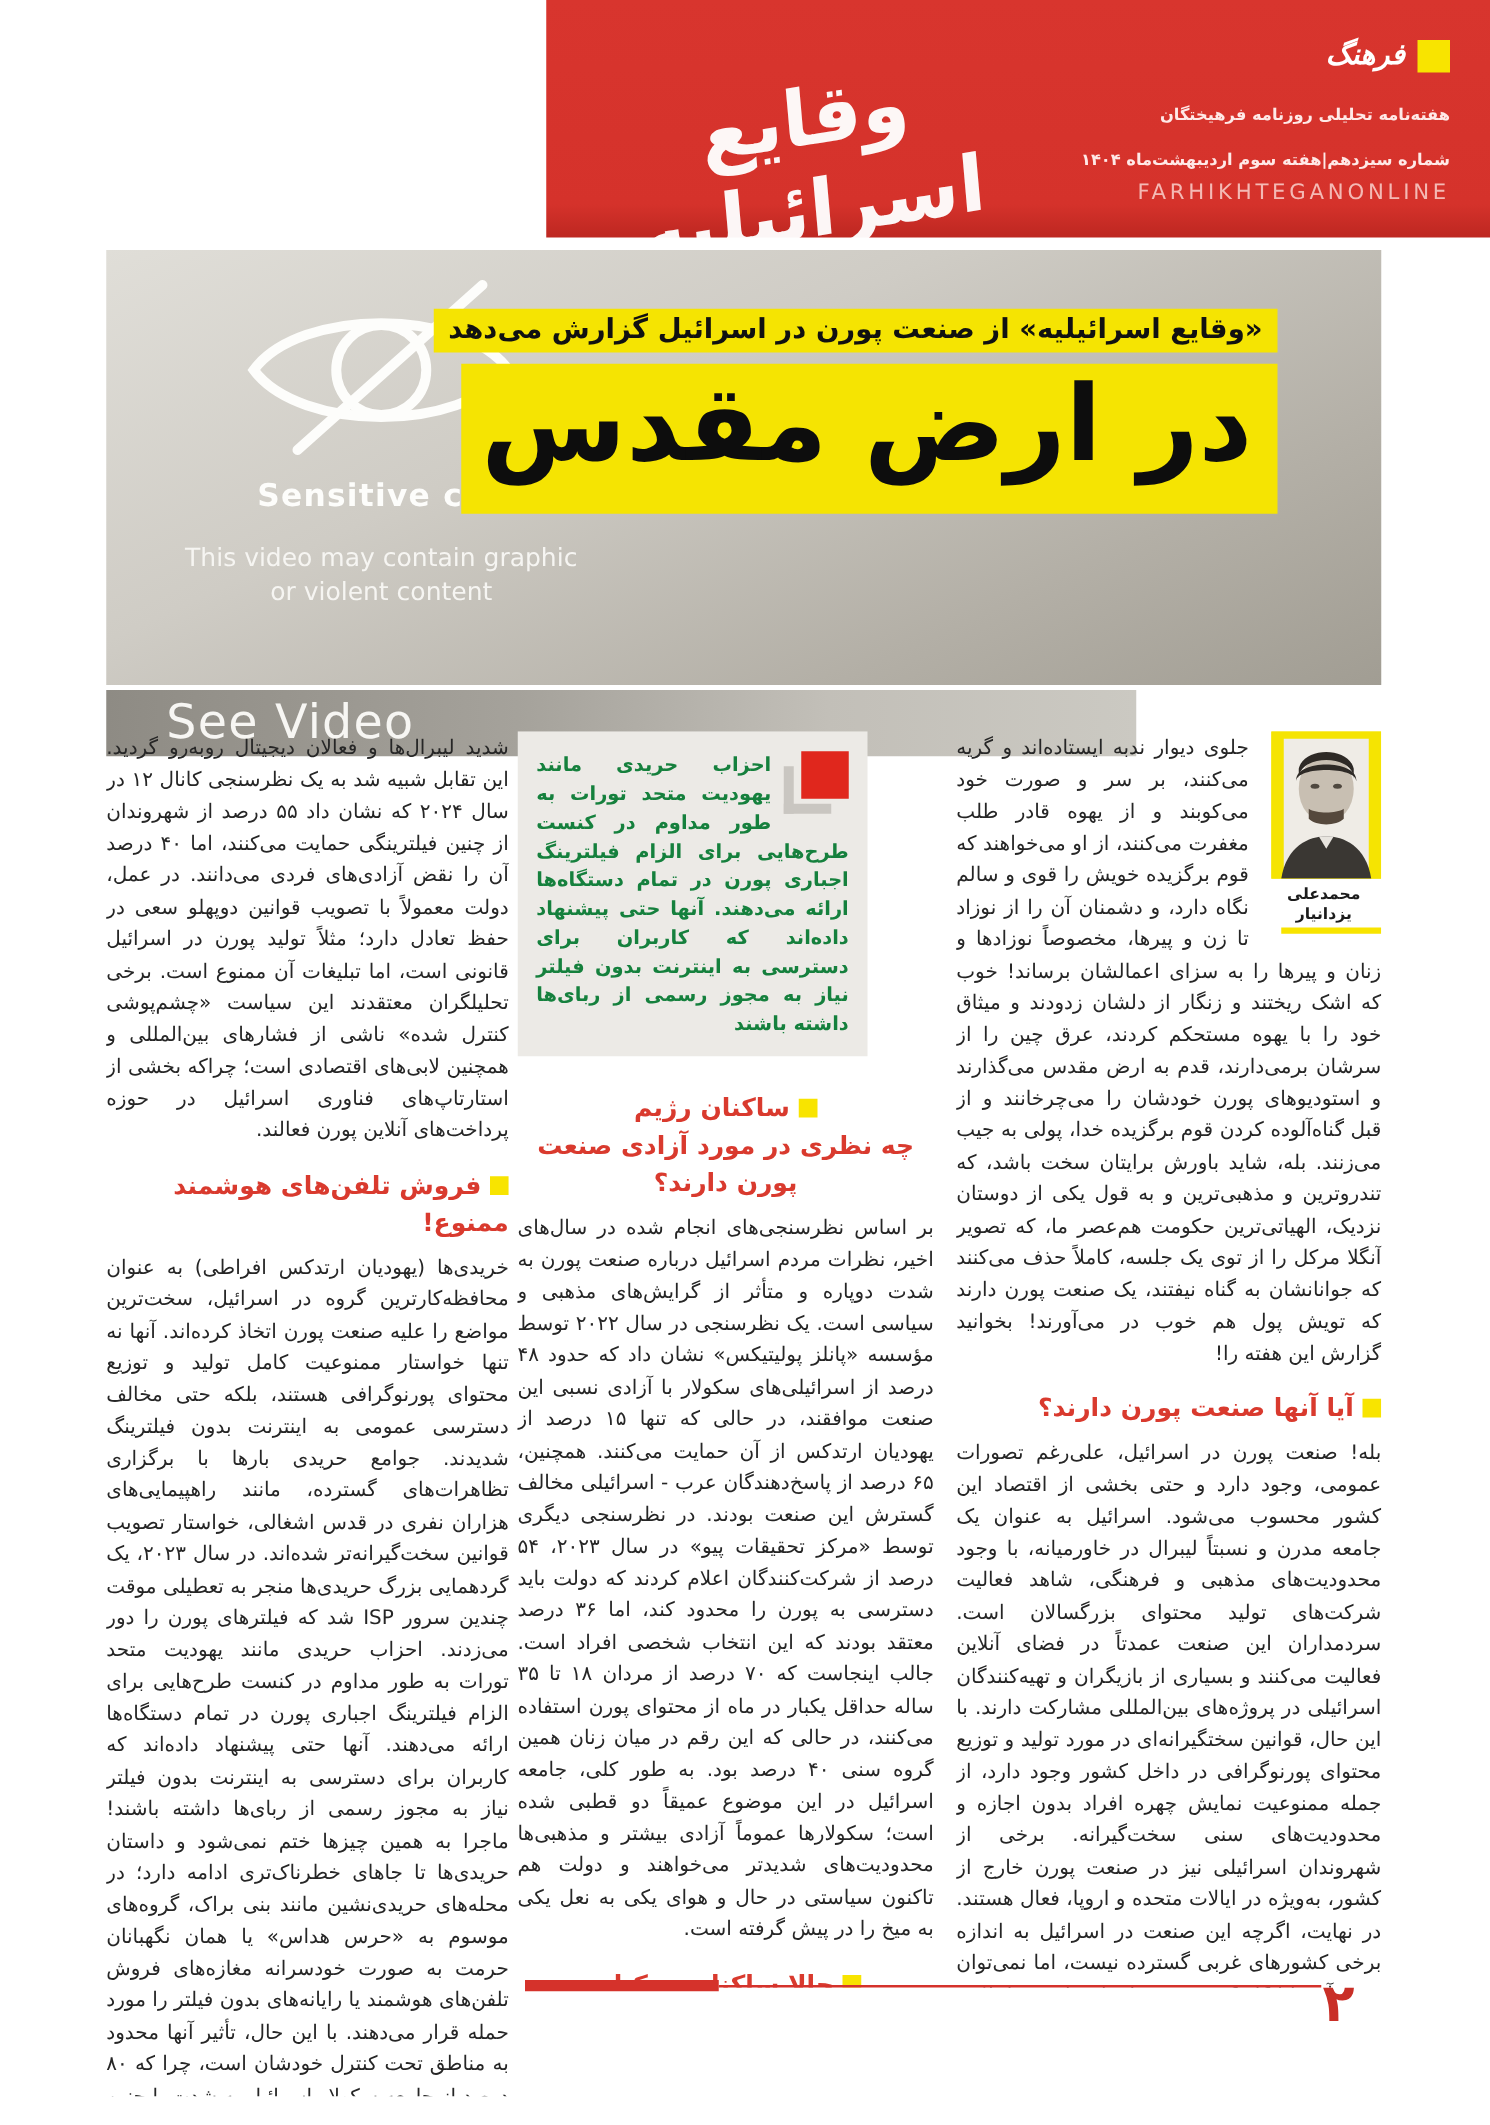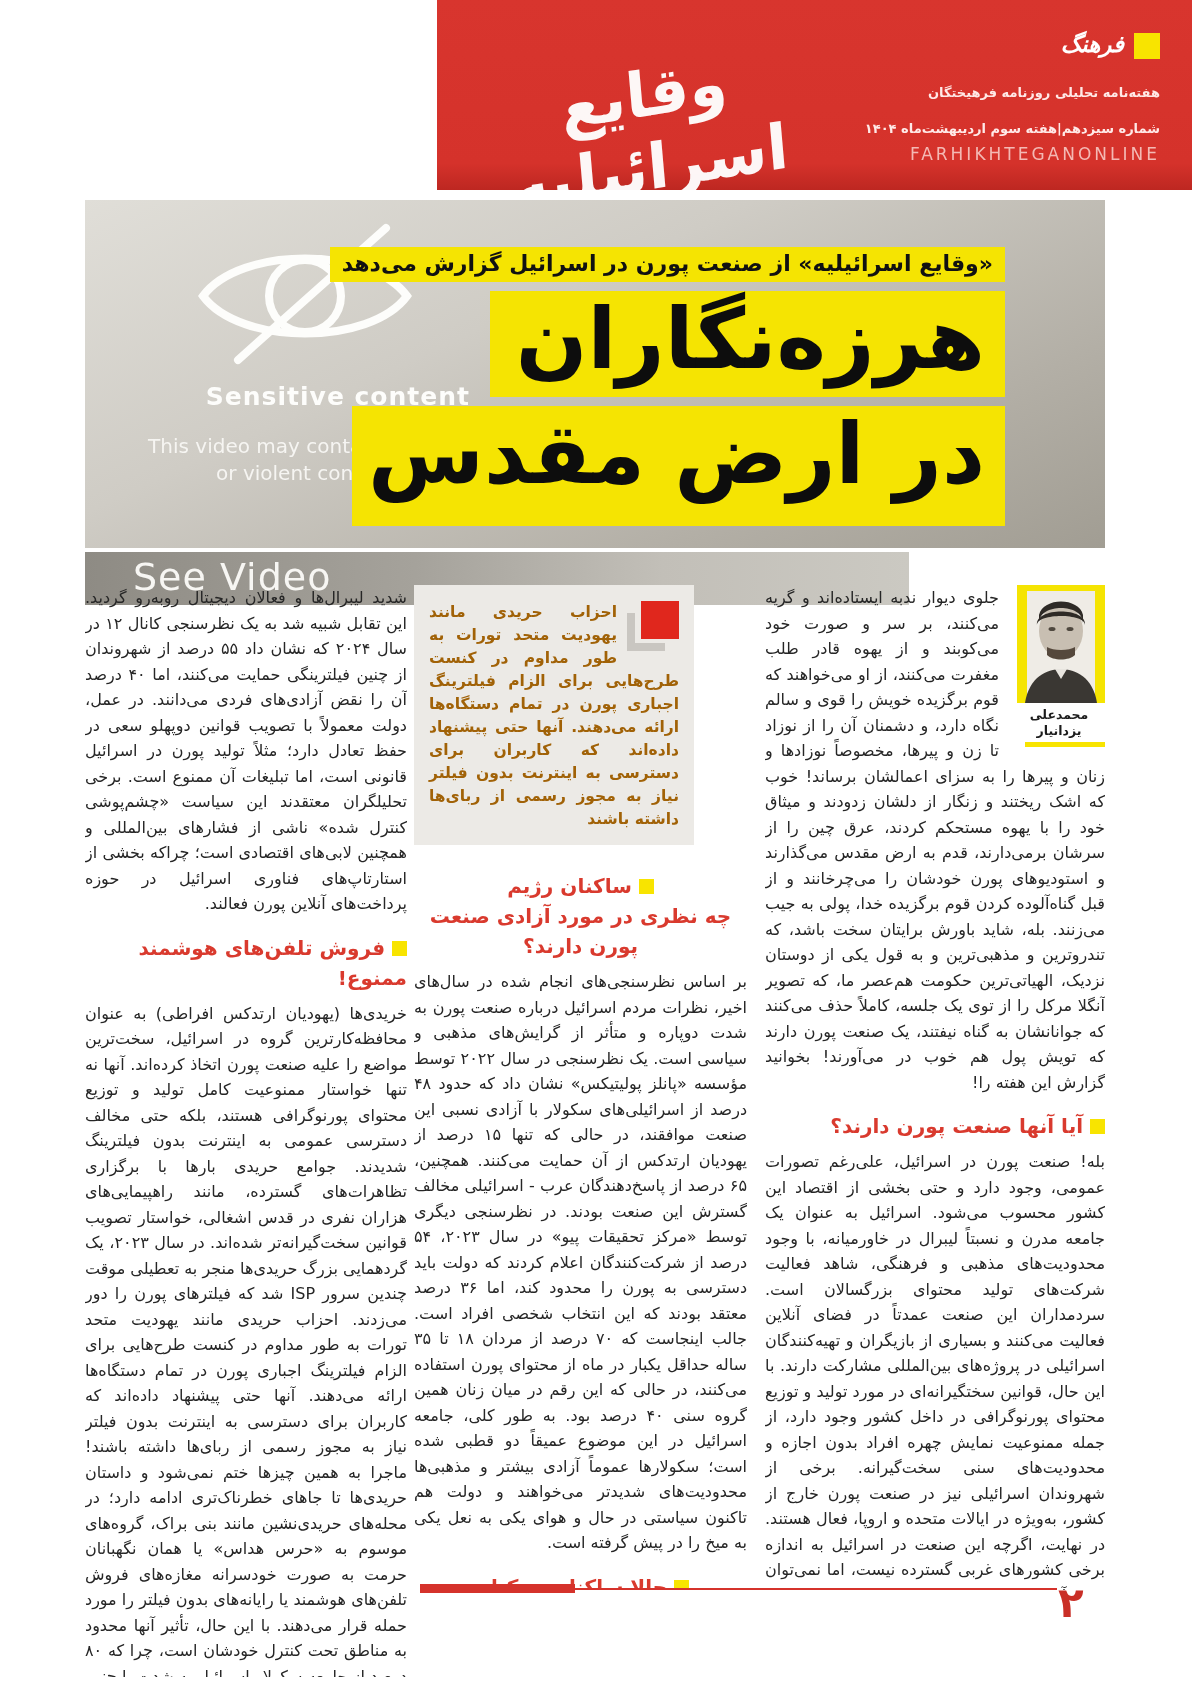--- a/index.html
+++ b/index.html
@@ -18,21 +18,21 @@
   .mast-sub { font-size:13px; margin-top:21px; color:#ffe9e7; font-weight:bold; }
   .mast-latin { direction:ltr; font-size:17px; letter-spacing:3px; color:#f4b9b4; margin-top:8px; font-weight:normal;text-align:right; }
 
   
   .hero { position:absolute; left:85px; top:200px; width:1020px; height:348px;
           background:linear-gradient(155deg,#e0ded8 0%, #cfccc5 38%, #b3afa6 75%, #a19d93 100%); }
   .sensitive { position:absolute; left:55px; top:18px; width:330px; text-align:center; color:#fdfdfb; }
   .sensitive svg { display:block; margin:0 auto; }
   .sensitive-title { font-size:25px; font-weight:bold; letter-spacing:1px; margin-top:14px;text-align:right; }
   .sensitive-sub { font-size:20px; margin-top:22px; line-height:27px; color:#f6f5f2; }
-  .headline-wrap { position:absolute; right:100px; top:47px; text-align:right; direction:rtl; }
+  .headline-wrap { position:absolute; right:83px; top:47px; text-align:right; direction:rtl; }
   .kicker { display:inline-block; background:#f5e402; color:#111; font-size:22px; font-weight:bold;
             padding:4px 12px 6px 12px; direction:rtl; }
   .hl { display:block; margin-top:9px; }
   .hl span { display:inline-block; background:#f5e402; color:#0d0d0d; font-weight:bold;
              font-size:84px; line-height:1.0; padding:6px 20px 16px 26px; letter-spacing:-2px; }
   .hl2 span { padding-bottom:30px;padding-left:16px; }
 
   .seevideo { position:absolute; left:85px; top:552px; width:824px; height:53px;
               background:linear-gradient(90deg,#8e8b84 0%, #a5a29b 40%, #c2bfb8 70%, #cbc9c2 100%); }
   .seevideo-label { position:absolute; left:48px; top:3px; color:#f7f6f3; font-size:38px; letter-spacing:1px; }
@@ -51,21 +51,21 @@
   .sq { display:inline-block; width:15px; height:15px; background:#f8e400; margin-left:7px; vertical-align:-1px; }
 
   
   .photo-block { float:right; width:92px; margin-left:14px; margin-bottom:4px; }
   .photo-frame { width:88px; height:118px; background:#f5e402; overflow:hidden; }
   .photo-caption { font-size:12.5px; font-weight:bold; color:#1c1c1c; margin-top:4px; text-align:center; line-height:16px; }
   .caption-bar { width:80px; height:5px; background:#f8e400; margin-top:3px; }
 
   
   .pullquote { background:#eceae6; width:280px; margin-right:53px; padding:16px 15px 14px 15px;
-               font-weight:bold; font-size:15.5px; line-height:23px; color:#a16207; margin-bottom:26px; }
+               font-weight:bold; font-size:15.5px; line-height:23px; color:#15803d; margin-bottom:26px; }
   .pq-icon { float:right; width:52px; height:50px; position:relative; margin-left:10px; margin-bottom:2px; }
   .pq-icon .bracket { position:absolute; left:0; bottom:0; width:38px; height:38px;
                       border-left:8px solid #c9c6c1; border-bottom:8px solid #c9c6c1; }
   .pq-icon .redsq { position:absolute; right:0; top:0; width:38px; height:38px; background:#e0271d; }
 
   
   .foot-bar-thick { position:absolute; left:420px; top:1584px; width:155px; height:9px; background:#d5322b; }
   .foot-bar-thin  { position:absolute; left:575px; top:1588px; width:482px; height:2px; background:#d5322b; }
   .page-num { position:absolute; left:1058px; top:1578px; color:#c92f27; font-size:42px; font-weight:bold; }
 </style>
@@ -97,21 +97,20 @@
       </svg>
       <div class="sensitive-title">Sensitive content</div>
       <div class="sensitive-sub">
         <span>This video may contain graphic</span><br>
         <span>or violent content</span>
       </div>
     </div>
 
     <div class="headline-wrap">
       <span class="kicker">«وقایع اسرائیلیه» از صنعت پورن در اسرائیل گزارش می‌دهد</span>
-      <span class="hl hl1"><span>هرزه‌نگاران</span></span>
       <span class="hl hl2"><span>در ارض مقدس</span></span>
     </div>
   </div>
 
   <div class="seevideo">
     <div class="seevideo-label">See Video</div>
   </div>
 
   <div class="col col-right">
     <div class="photo-block">

